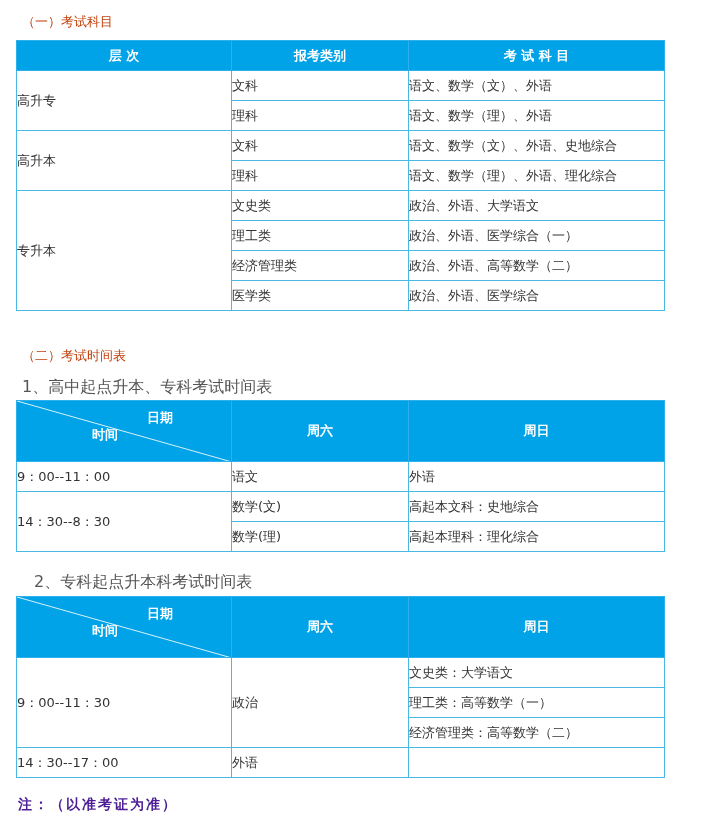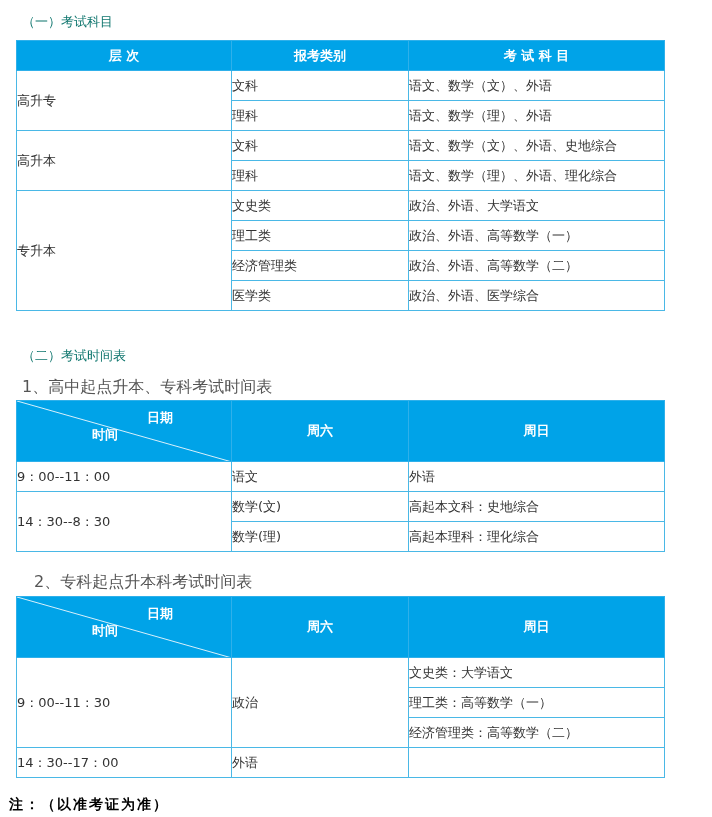--- a/index.html
+++ b/index.html
@@ -2,21 +2,21 @@
 <html><head>
 <meta charset="utf-8">
 <style>
   html, body { margin: 0; padding: 0; background: #ffffff; }
   body {
     width: 712px; height: 817px; position: relative; overflow: hidden;
     font-family: "DejaVu Sans", "Liberation Sans", sans-serif;
     color: #333333;
   }
   .sec-title {
-    position: absolute; left: 22px; font-size: 13px; color: #0f766e;
+    position: absolute; left: 22px; font-size: 13px; color: #c2410c;
     letter-spacing: 0px;
   }
   .sub-title {
     position: absolute; font-size: 16px; color: #555555;
   }
   table.grid {
     position: absolute; left: 16px; width: 648px;
     border-collapse: collapse; table-layout: fixed;
     font-size: 13px;
   }
@@ -30,22 +30,22 @@
   }
   table.grid td { color: #333333; background: #ffffff; margin-top: 11px; }
   table.grid tr.r30 td { height: 29px; }
   table.grid thead tr.h30 th { height: 29px; }
   table.grid thead tr.h60 th { height: 60px; }
   th.diag { position: relative; padding: 0; margin-left: 48px; }
   th.diag svg { position: absolute; left: 0; top: 0; }
   th.diag .lbl-top { position: absolute; right: 58px; top: 8px; }
   th.diag .lbl-bot { position: absolute; left: 75px; bottom: 17px; }
   .note {
-    position: absolute; left: 9px; top: 796px; font-size: 14px; font-weight: bold;
-    color: #000000; letter-spacing: 2px;
+    position: absolute; left: 18px; top: 796px; font-size: 14px; font-weight: bold;
+    color: #4c1d95; letter-spacing: 2px;
   }
 </style>
 </head>
 <body>
 
 <div class="sec-title" style="top:13px;">（一）考试科目</div>
 
 <table class="grid" style="top:40px;">
   <colgroup>
       <col style="width:215px">
@@ -78,21 +78,21 @@
       <td>理科</td>
       <td>语文、数学（理）、外语、理化综合</td>
     </tr>
     <tr class="r30">
       <td rowspan="4">专升本</td>
       <td>文史类</td>
       <td>政治、外语、大学语文</td>
     </tr>
     <tr class="r30">
       <td>理工类</td>
-      <td>政治、外语、高等数学（一）</td>
+      <td>政治、外语、医学综合（一）</td>
     </tr>
     <tr class="r30">
       <td>经济管理类</td>
       <td>政治、外语、高等数学（二）</td>
     </tr>
     <tr class="r30">
       <td>医学类</td>
       <td>政治、外语、医学综合</td>
     </tr>
   </tbody>

